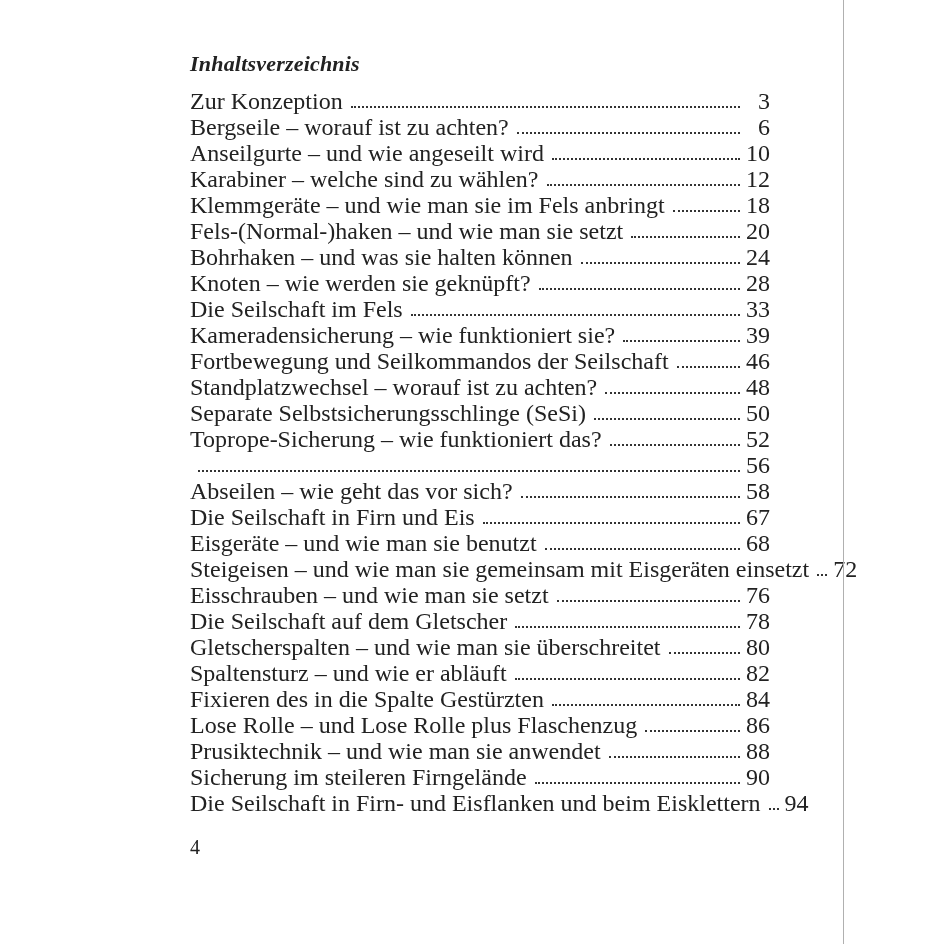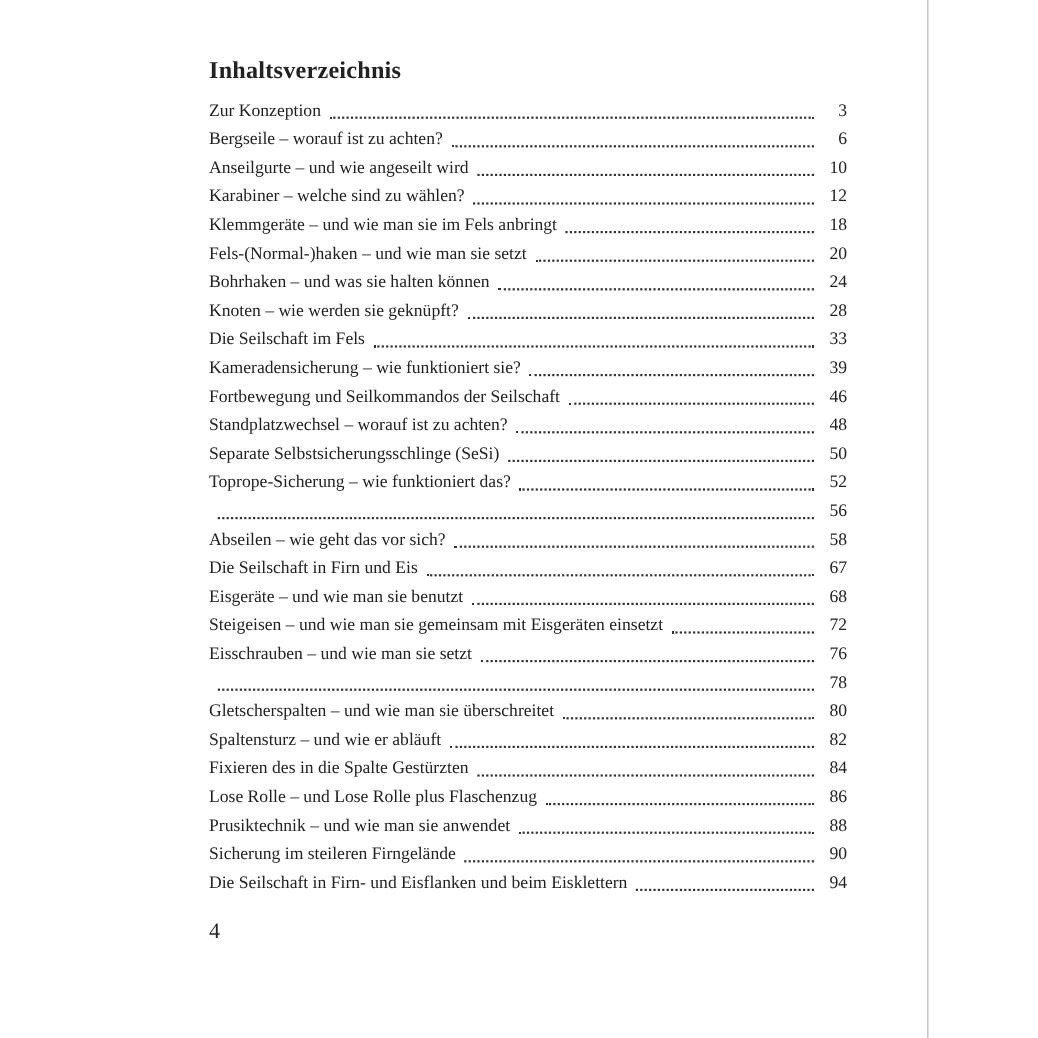--- a/index.html
+++ b/index.html
@@ -39,26 +39,27 @@
     left: 190px;
     top: 50px;
     width: 580px;
   }
   .title {
     font-size: 22px;
     font-weight: bold;
     line-height: 28px;
     margin: 0 0 10px 0;
     letter-spacing: 0.2px;
+    font-style: italic;
   }
   .toc-row {
     display: flex;
     align-items: baseline;
     height: 26px;
-    font-size: 16px;
+    font-size: 24px;
     line-height: 26px;
     white-space: nowrap;
   }
   .toc-label {
     flex: 0 0 auto;
   }
   .toc-dots {
     flex: 1 1 auto;
     min-width: 10px;
     align-self: flex-end;
@@ -198,20 +199,21 @@
     <span class="toc-page">72</span>
   </div>
 
   <div class="toc-row">
     <span class="toc-label">Eisschrauben – und wie man sie setzt</span>
     <span class="toc-dots"></span>
     <span class="toc-page">76</span>
   </div>
 
   <div class="toc-row">
+    <span class="toc-label">Die Seilschaft auf dem Gletscher</span>
     <span class="toc-dots"></span>
     <span class="toc-page">78</span>
   </div>
 
   <div class="toc-row">
     <span class="toc-label">Gletscherspalten – und wie man sie überschreitet</span>
     <span class="toc-dots"></span>
     <span class="toc-page">80</span>
   </div>
 

